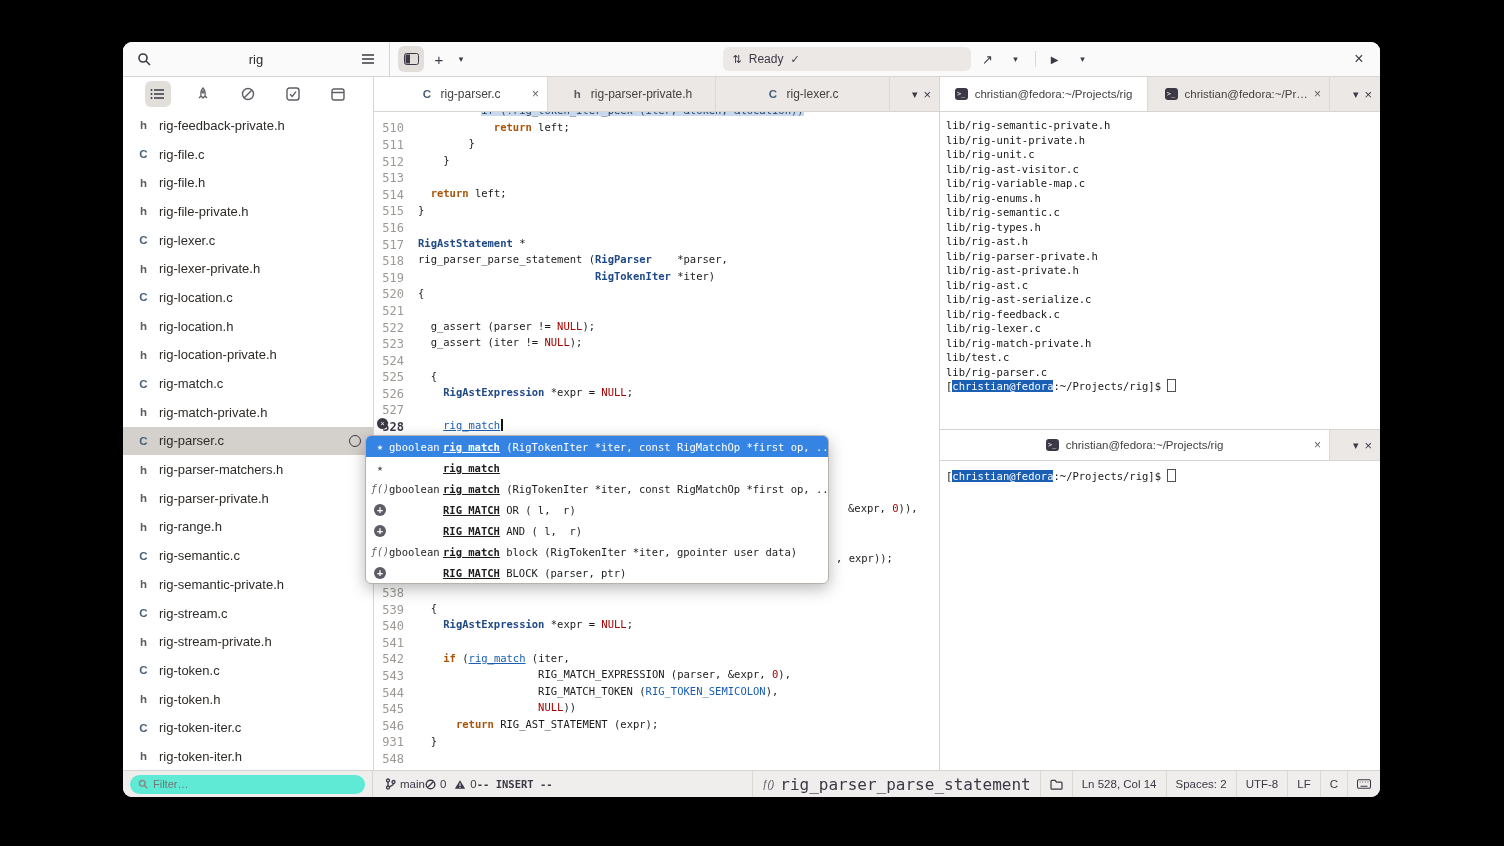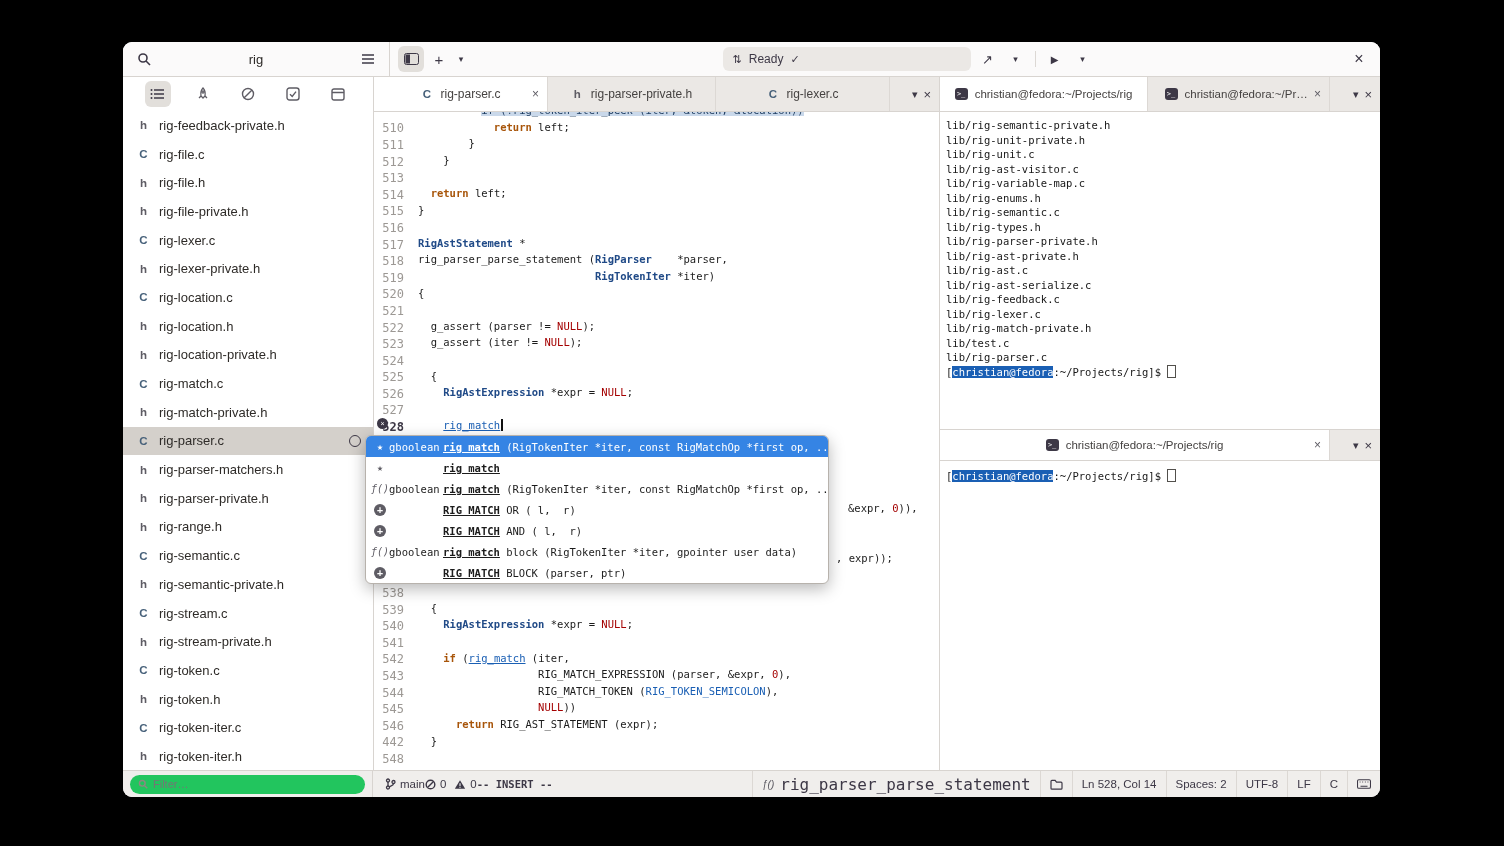--- a/index.html
+++ b/index.html
@@ -84,21 +84,21 @@
   .term2-hdr{height:30px;flex:none;display:flex;align-items:stretch;background:#ebe8e5;
     border-top:1px solid #d8d4d0;border-bottom:1px solid #d8d4d0;font-size:11.5px;color:#454241;}
   .term2-hdr .tab{width:390px;}
   .term-out2{flex:1;overflow:hidden;padding:8px 0 0 6px;box-sizing:border-box;}
   .tline{font-family:"DejaVu Sans Mono",monospace;font-size:10.5px;line-height:14.5px;color:#171717;white-space:pre;}
   .thl{background:#1a5fb4;color:#fff;}
   .tcur{display:inline-block;width:7px;height:11px;border:1px solid#52504c;vertical-align:-2px;}
   
   .statusbar{height:26px;flex:none;display:flex;align-items:stretch;background:#f0eeec;border-top:1px solid #d8d4d0;font-size:11.5px;color:#3d3846;}
   .sb-left{width:250px;flex:none;display:flex;align-items:center;padding:0 7px;border-right:1px solid #d8d4d0;box-sizing:border-box;}
-  .filterwrap{flex:1;height:19px;background:#22c55e;border-radius:10px;display:flex;align-items:center;padding:0 8px;gap:5px;}
+  .filterwrap{flex:1;height:19px;background:#5eead4;border-radius:10px;display:flex;align-items:center;padding:0 8px;gap:5px;}
   .filterwrap input{border:none;background:transparent;outline:none;font-size:11px;color:#57534e;width:100%;padding:0;font-family:"Liberation Sans",sans-serif;}
   .sb-mid{display:flex;align-items:center;padding-left:12px;}
   .sb-pair{display:flex;align-items:center;gap:4px;}
   .sb-mode{font-family:"DejaVu Sans Mono",monospace;font-size:10.5px;font-weight:bold;}
   .sb-right{margin-left:auto;display:flex;align-items:stretch;}
   .sitem{display:flex;align-items:center;gap:6px;padding:0 9px;border-left:1px solid #dcd8d4;}
   .sitem .mono{font-family:"DejaVu Sans Mono",monospace;font-size:16px;}
   .funcg{font-size:10px;color:#5e5c64;font-style:italic;}
   svg{display:block;}
 </style>
@@ -488,21 +488,21 @@
             </div>
             <div class="cline">
               <span class="gut"><span class="lnum">545</span></span>
               <span class="ctext"><span class="sg-p">                   </span><span class="sg-m">NULL</span><span class="sg-p">))</span></span>
             </div>
             <div class="cline">
               <span class="gut"><span class="lnum">546</span></span>
               <span class="ctext"><span class="sg-p">      </span><span class="sg-k">return</span><span class="sg-p"> RIG_AST_STATEMENT (expr);</span></span>
             </div>
             <div class="cline">
-              <span class="gut"><span class="lnum">442</span></span>
+              <span class="gut"><span class="lnum">931</span></span>
               <span class="ctext"><span class="sg-p">  }</span></span>
             </div>
             <div class="cline">
               <span class="gut"><span class="lnum">548</span></span>
               <span class="ctext"></span>
             </div>
           </div>
       </div>
     </div>
 
@@ -524,20 +524,21 @@
       </div>
       <div class="term-out">
           <div class="tline">lib/rig-semantic-private.h</div>
           <div class="tline">lib/rig-unit-private.h</div>
           <div class="tline">lib/rig-unit.c</div>
           <div class="tline">lib/rig-ast-visitor.c</div>
           <div class="tline">lib/rig-variable-map.c</div>
           <div class="tline">lib/rig-enums.h</div>
           <div class="tline">lib/rig-semantic.c</div>
           <div class="tline">lib/rig-types.h</div>
+          <div class="tline">lib/rig-ast.h</div>
           <div class="tline">lib/rig-parser-private.h</div>
           <div class="tline">lib/rig-ast-private.h</div>
           <div class="tline">lib/rig-ast.c</div>
           <div class="tline">lib/rig-ast-serialize.c</div>
           <div class="tline">lib/rig-feedback.c</div>
           <div class="tline">lib/rig-lexer.c</div>
           <div class="tline">lib/rig-match-private.h</div>
           <div class="tline">lib/test.c</div>
           <div class="tline">lib/rig-parser.c</div>
           <div class="tline"><span>[</span><span class="thl">christian@fedora</span><span>:~/Projects/rig]$ </span><span class="tcur"></span></div>

